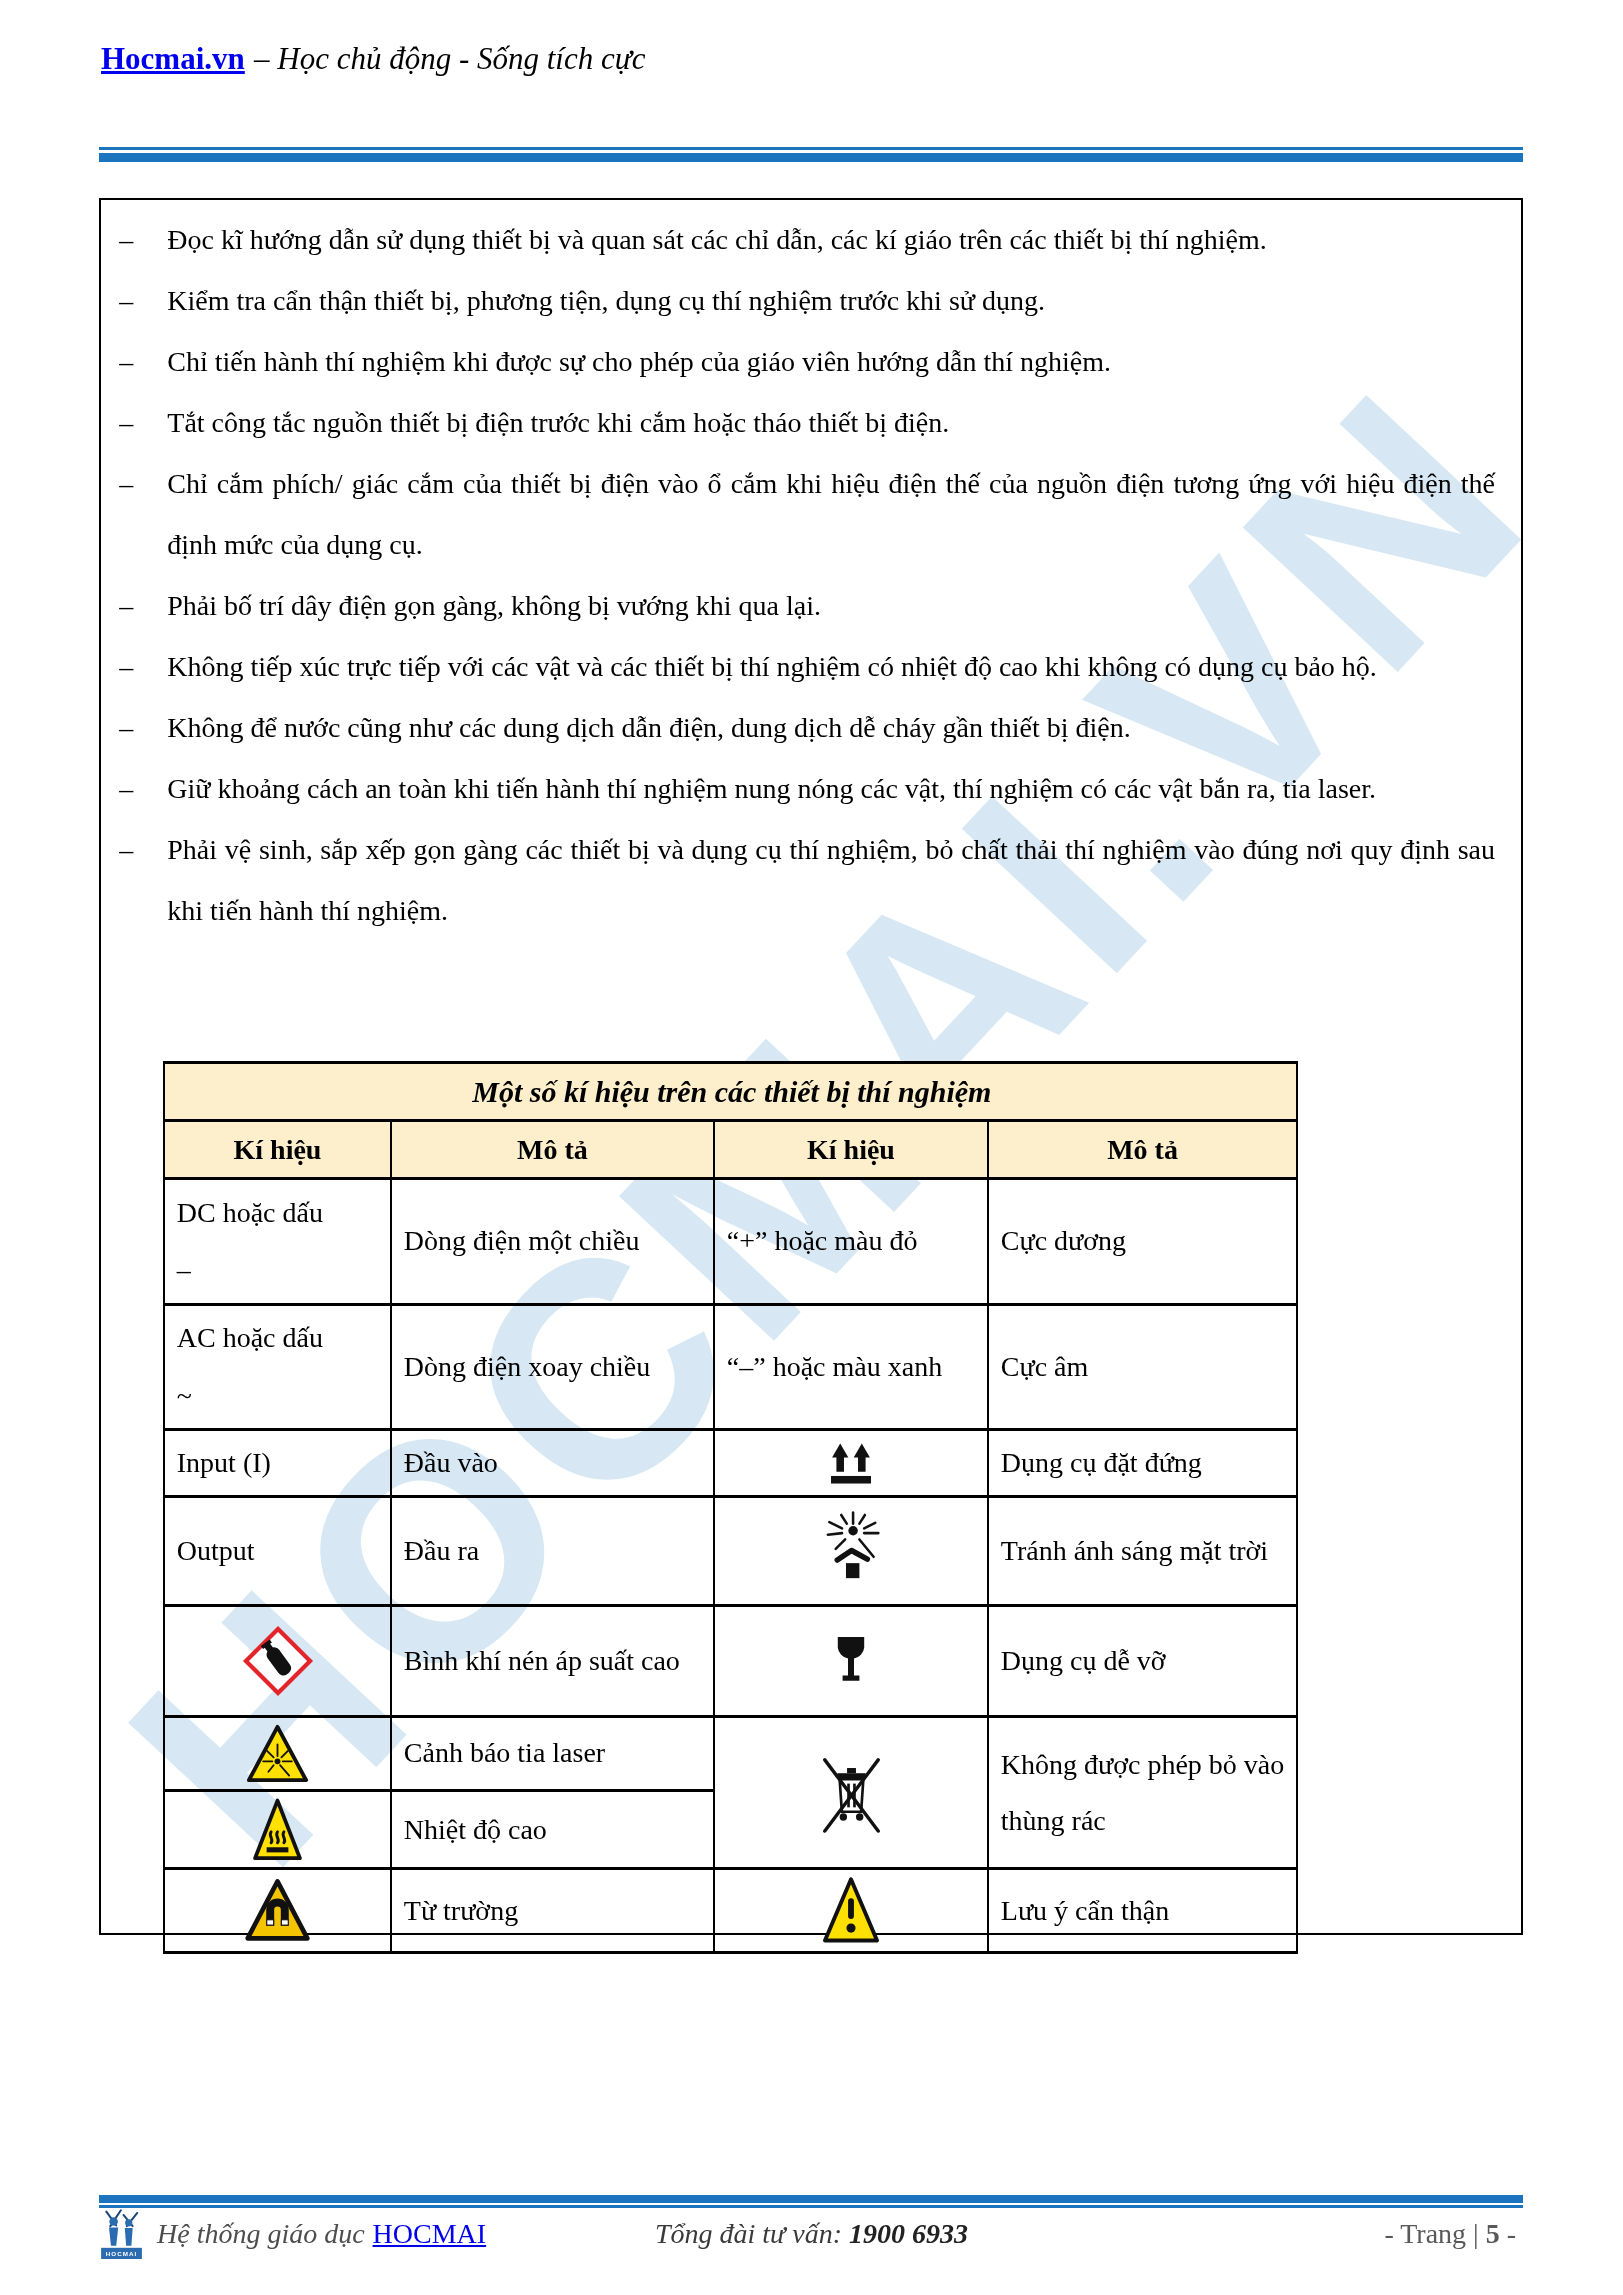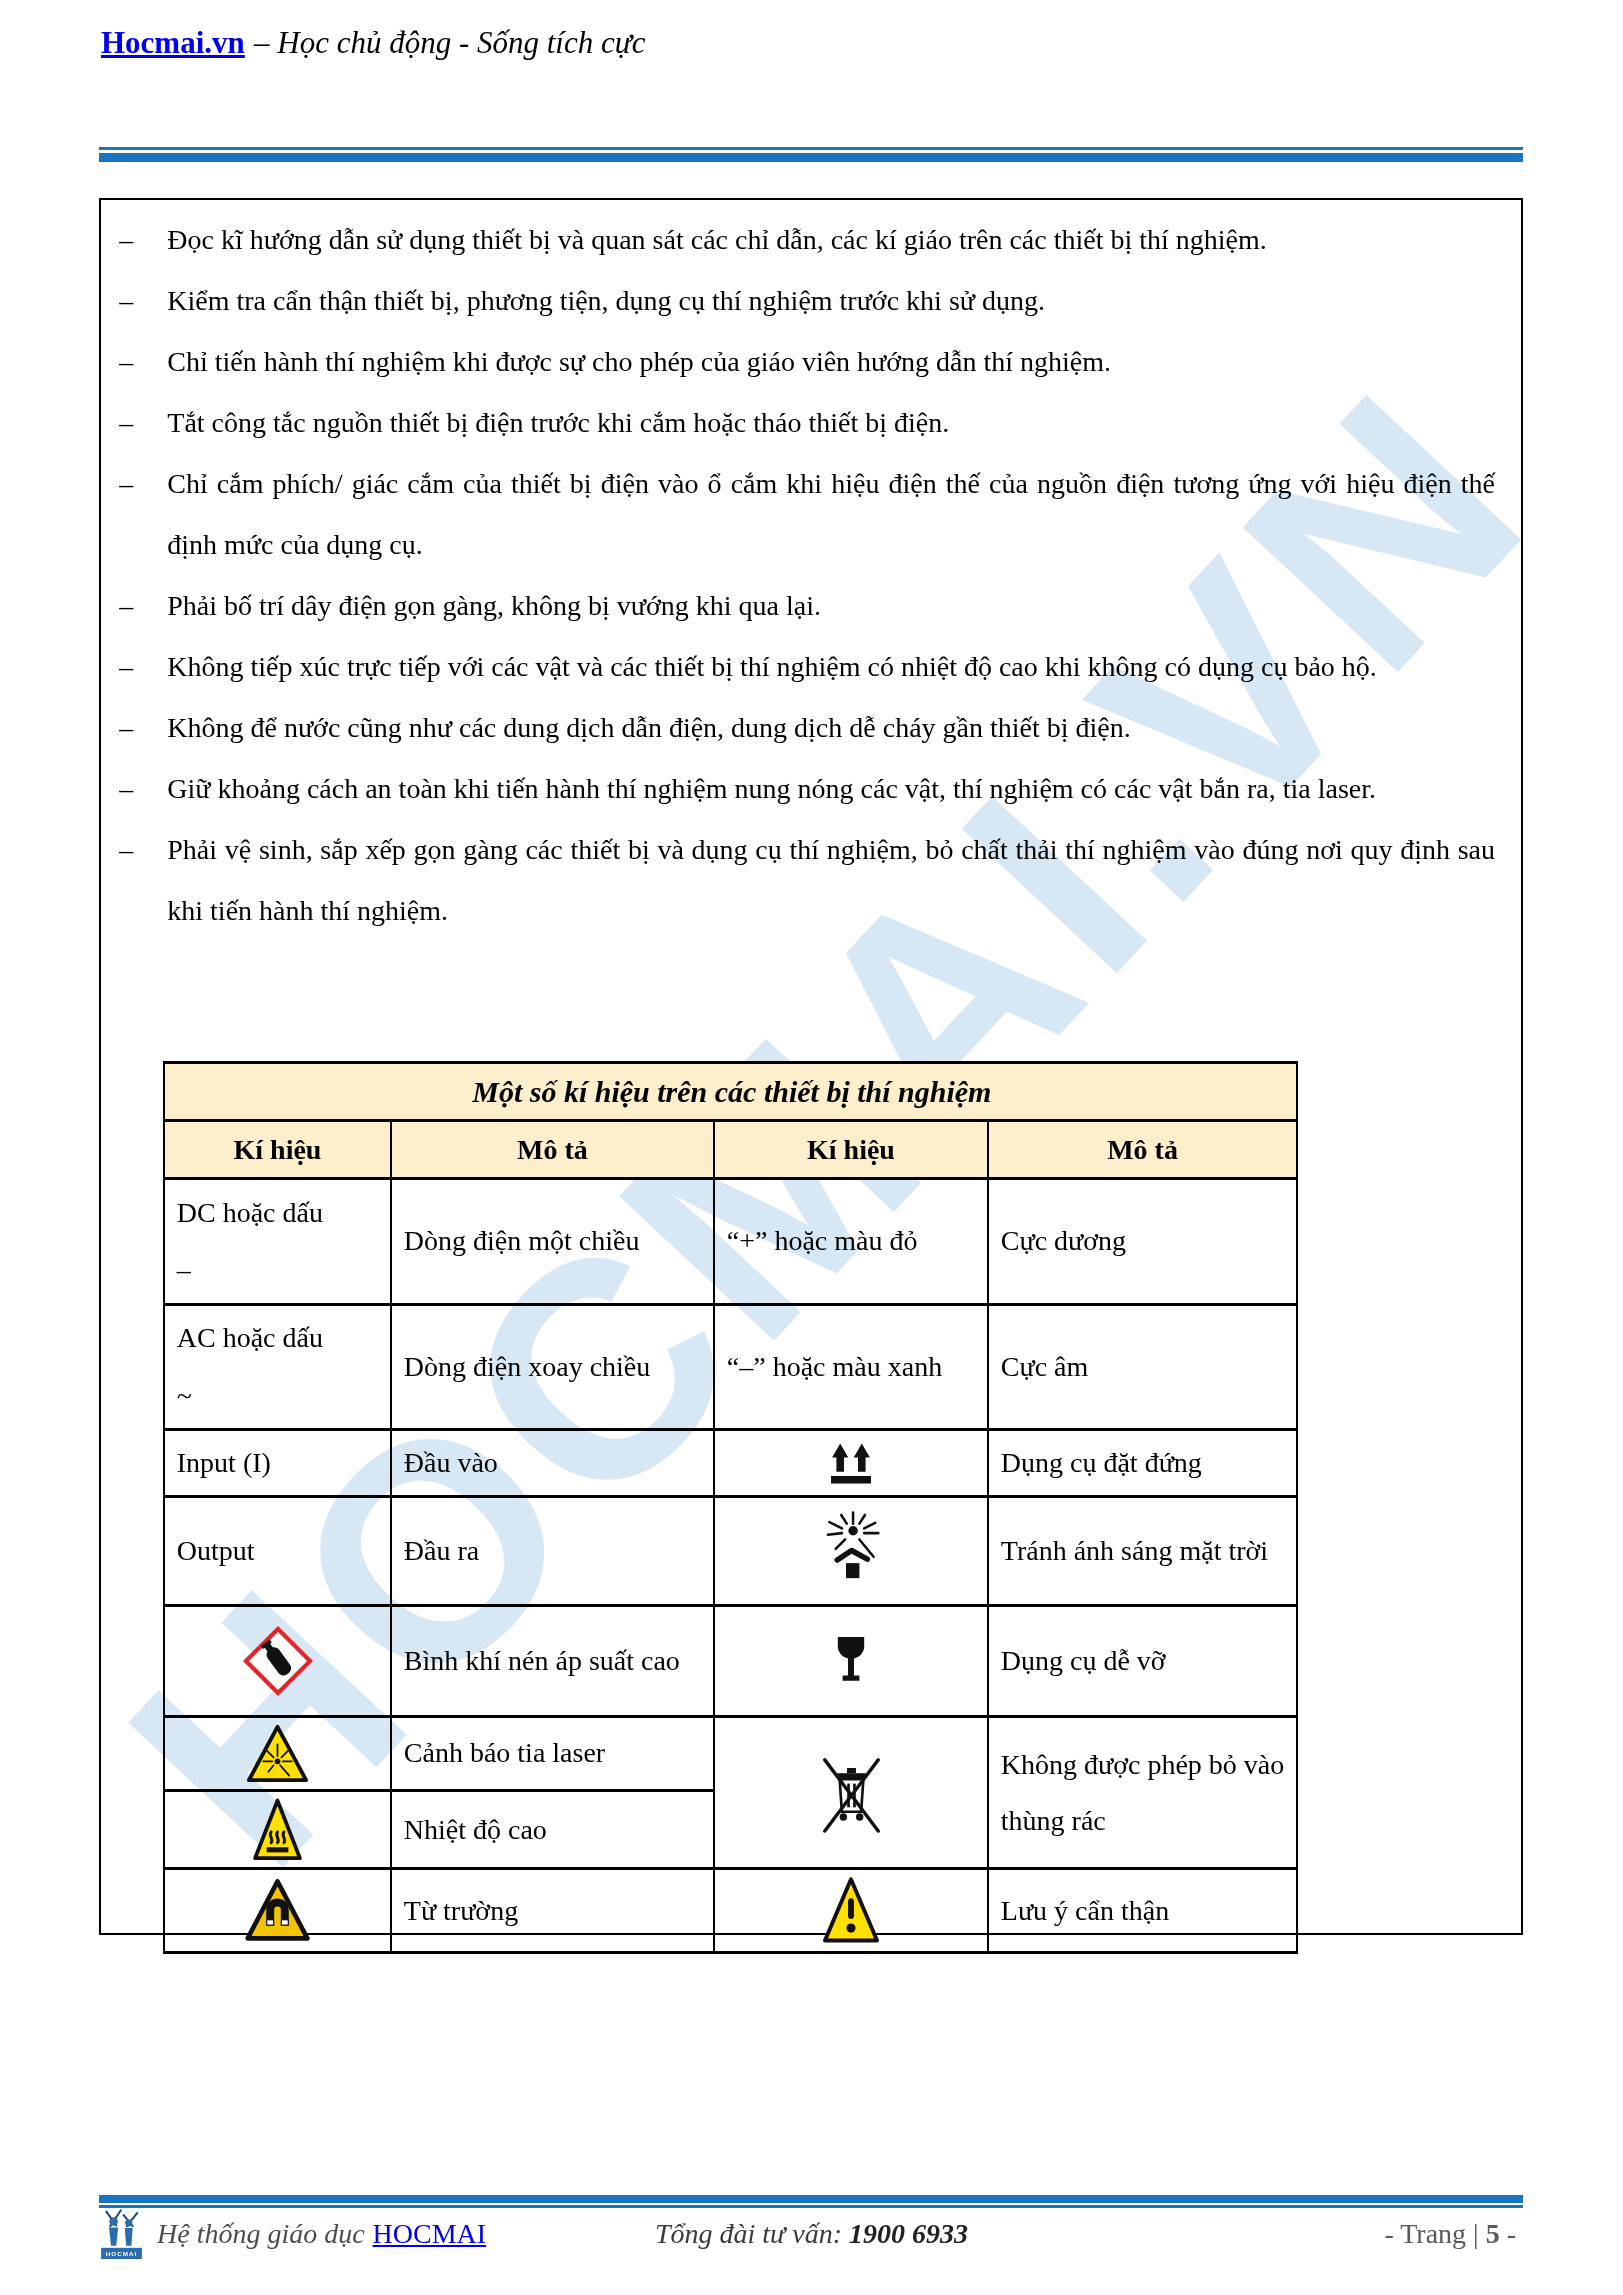--- a/index.html
+++ b/index.html
@@ -9,21 +9,21 @@
   
   #watermark{
     position:absolute;left:828px;top:1126px;z-index:0;
     transform:translate(-50%,-50%) rotate(-47deg);
     font-family:"Liberation Sans",sans-serif;font-weight:bold;
     font-size:308px;letter-spacing:11.8px;color:#d7e8f4;white-space:nowrap;
   }
   .content{position:relative;z-index:1;}
 
   
-  #header{left:101px;top:25px;font-size:31px;white-space:nowrap;}
+  #header{left:101px;top:41px;font-size:31px;white-space:nowrap;}
   #brand{color:#0000ee;font-weight:bold;text-decoration:underline;}
   #tagline{font-style:italic;margin-left:9.2px;}
   .rule{left:99px;width:1424px;background:#1b74be;}
   #rule-thin{top:147px;height:3.3px;}
   #rule-thick{top:153px;height:8.5px;}
 
   
   #outer{left:99px;top:198px;width:1424px;height:1737px;border:2px solid #000;display:flex;box-sizing:border-box;background:transparent;}
   #label-cell{width:177px;border-right:2px solid #000;display:flex;align-items:center;box-sizing:border-box;padding-left:14.4px;}
   #label-cell .lbl{font-weight:bold;font-size:31px;line-height:1.88;}

